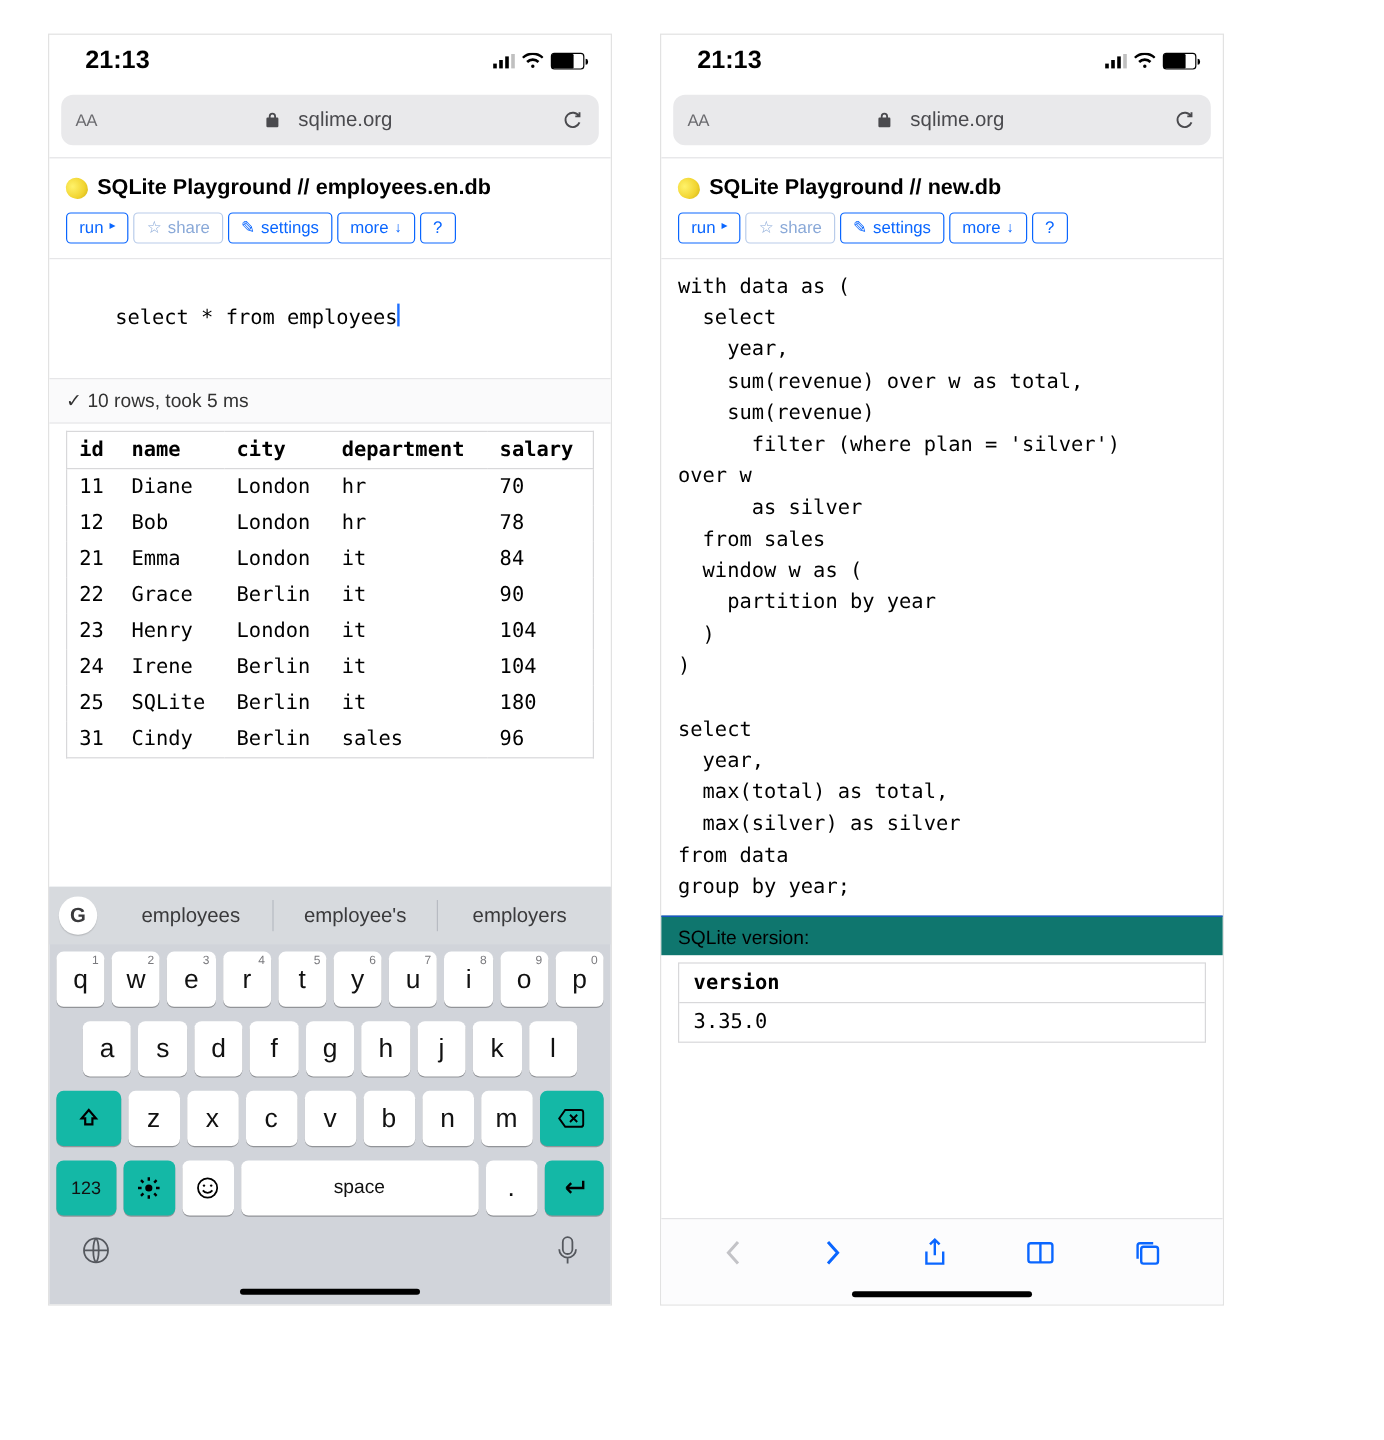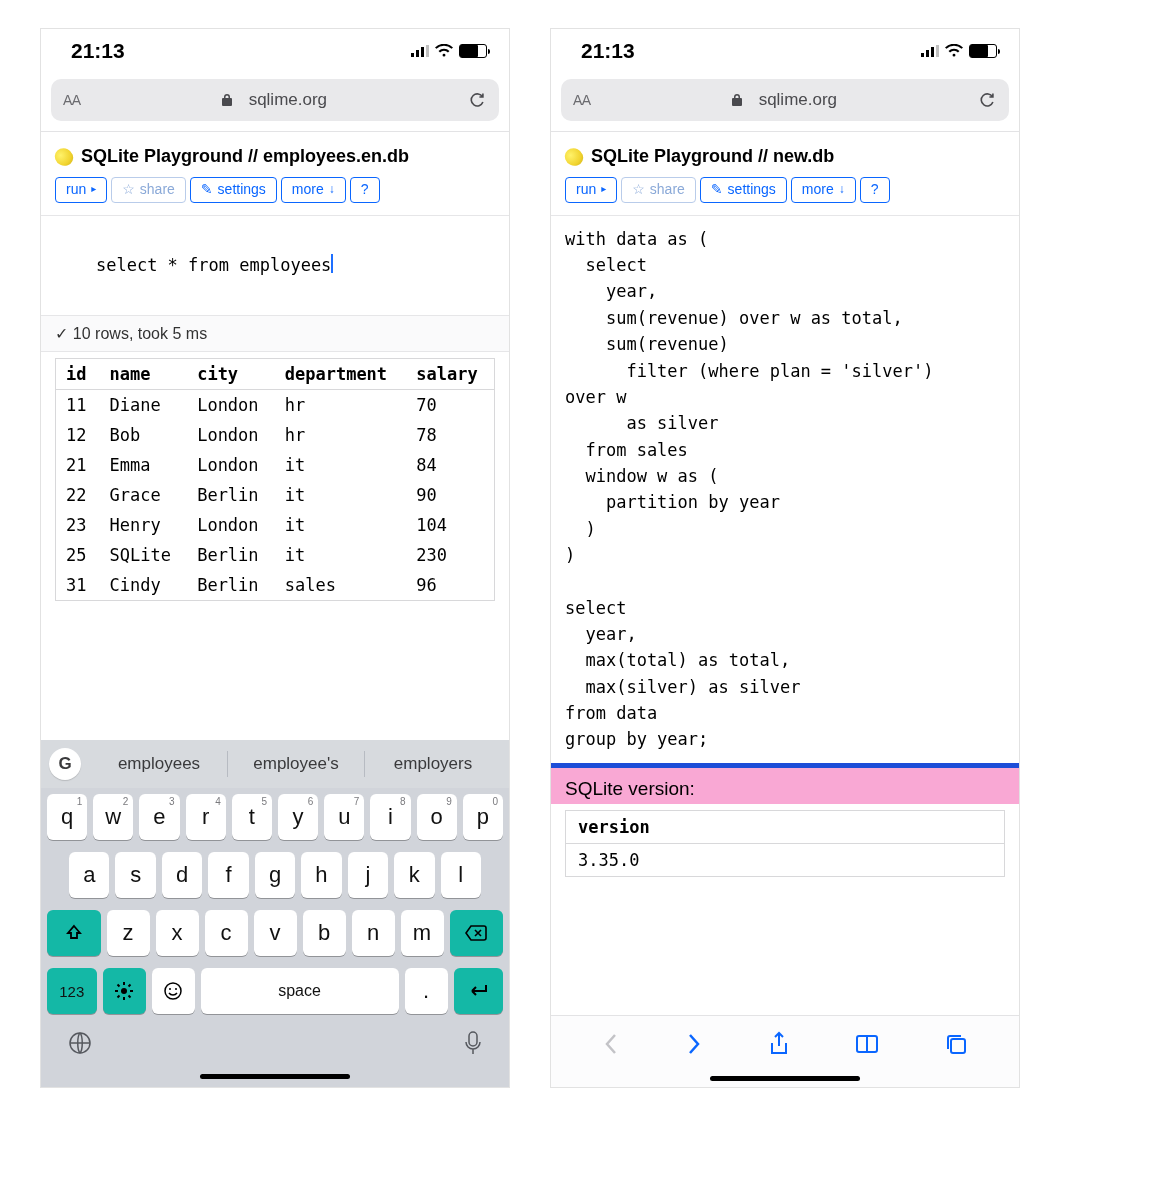--- a/index.html
+++ b/index.html
@@ -119,21 +119,21 @@
     border:1px solid #d8d8da;
     margin-top:6px;
   }
   table.res th, table.res td {
     text-align:left;
     padding:5px 10px 5px 10px;
     white-space:nowrap;
   }
   table.res thead th { font-weight:700; border-bottom:1px solid #d8d8da; }
   
-  .ver-label { padding: 10px 14px 4px 14px; font-size:19px; border-top:5px solid #1d4ed8; background:#f9a8d4;}
+  .ver-label { padding: 10px 14px 4px 14px; font-size:16px; border-top:1px solid #1d4ed8; background:#0f766e;}
   .ver-box {
     margin: 6px 14px;
     border:1px solid #d8d8da;
     font-family: ui-monospace, Menlo, Consolas, monospace;
     font-size:17px;
   }
   .ver-box .hd { font-weight:700; padding:6px 12px; border-bottom:1px solid #d8d8da;}
   .ver-box .bd { padding:6px 12px; }
   
   .kb {
@@ -297,25 +297,32 @@
             <td>90</td>
           </tr>
           <tr>
             <td>23</td>
             <td>Henry</td>
             <td>London</td>
             <td>it</td>
             <td>104</td>
           </tr>
           <tr>
+            <td>24</td>
+            <td>Irene</td>
+            <td>Berlin</td>
+            <td>it</td>
+            <td>104</td>
+          </tr>
+          <tr>
             <td>25</td>
             <td>SQLite</td>
             <td>Berlin</td>
             <td>it</td>
-            <td>230</td>
+            <td>180</td>
           </tr>
           <tr>
             <td>31</td>
             <td>Cindy</td>
             <td>Berlin</td>
             <td>sales</td>
             <td>96</td>
           </tr>
         </tbody>
     </table>

